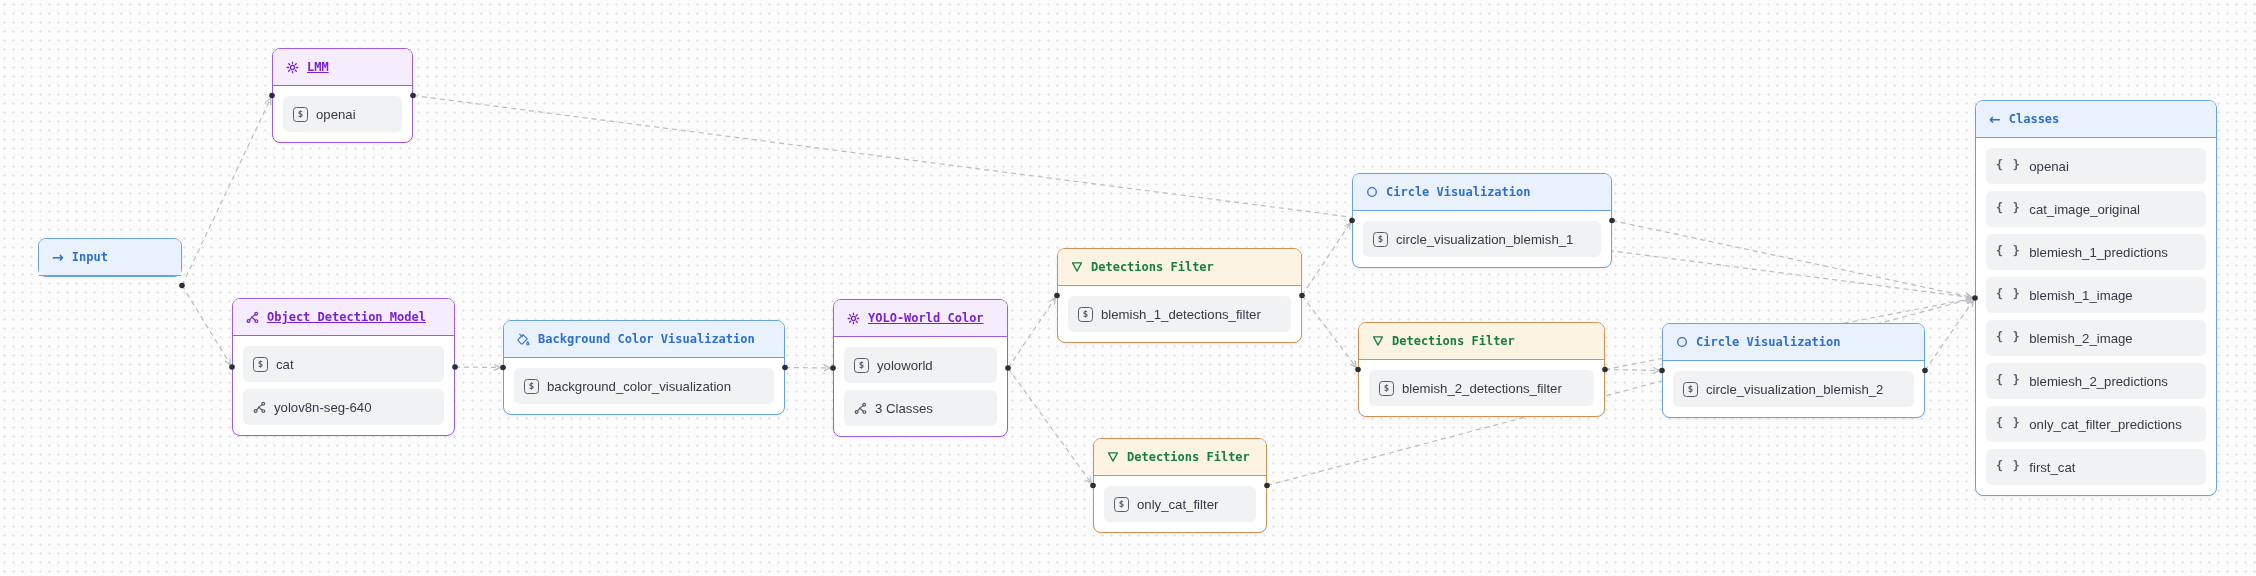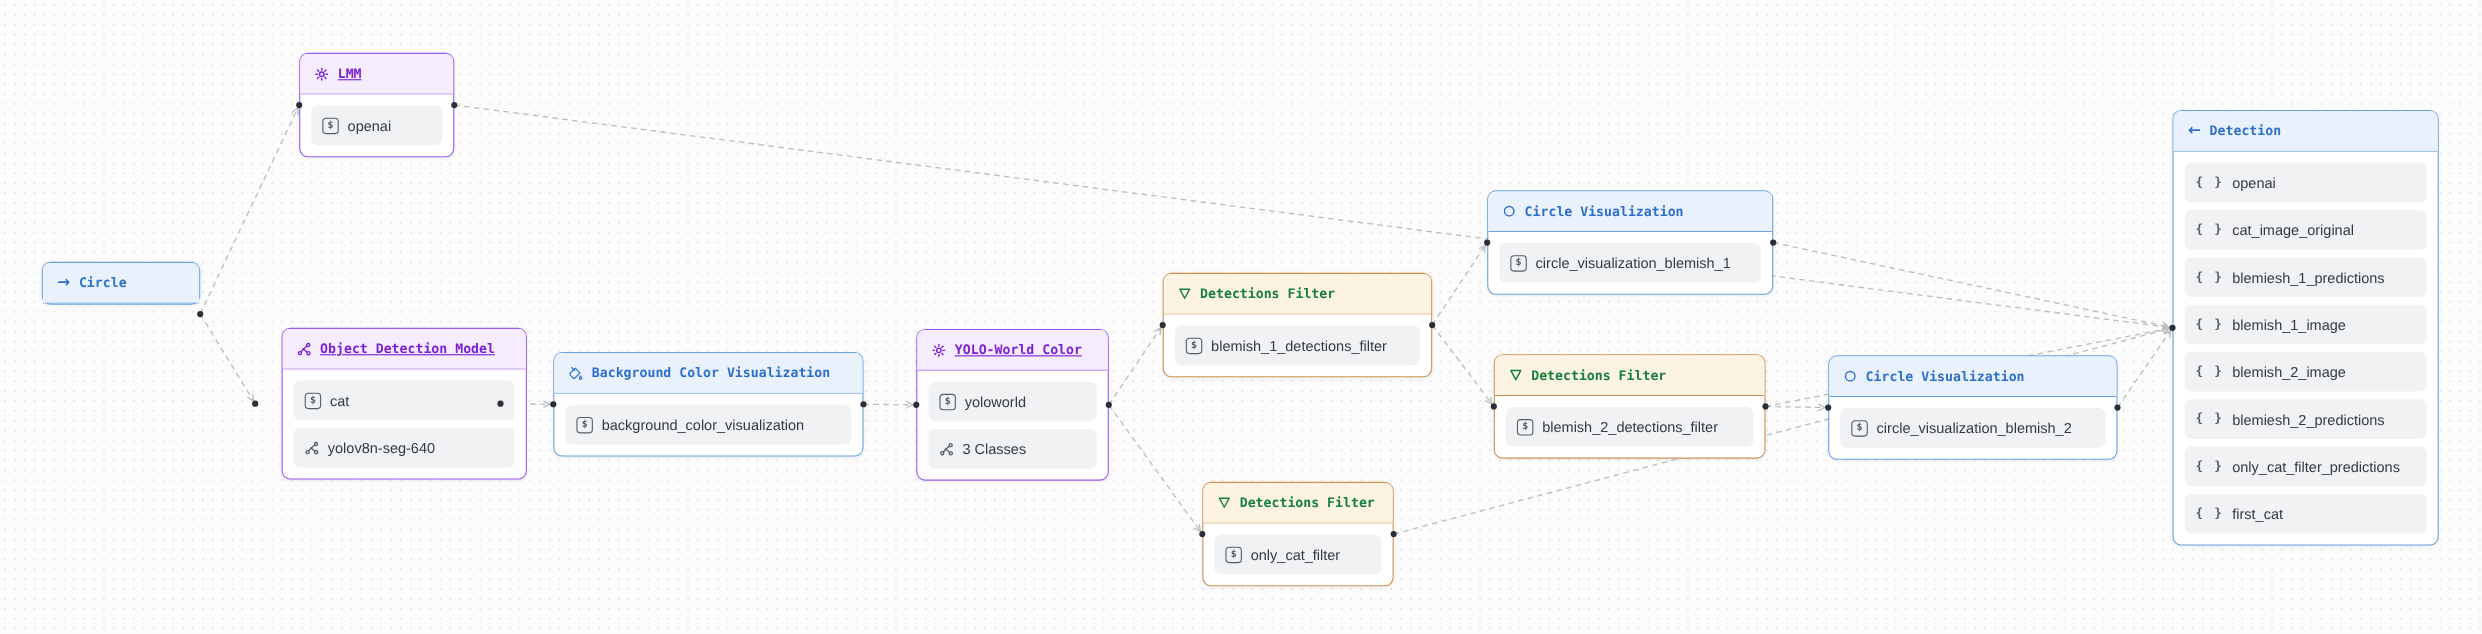--- a/index.html
+++ b/index.html
@@ -73,25 +73,25 @@
       <div class="item">
         <span class="icon-sq">$</span>
         <span>openai</span>
       </div>
     </div>
   </div>
 
   <div class="node blue" style="left:38px;top:238px;width:144px;">
     <div class="node-header">
       <span class="arrow-glyph">→</span>
-      <span>Circle</span>
-    </div>
-  </div>
-
-  <div class="node purple" style="left:232px;top:298px;width:223px;margin-left:24px;">
+      <span>Input</span>
+    </div>
+  </div>
+
+  <div class="node purple" style="left:232px;top:298px;width:223px;">
     <div class="node-header">
       <span class="hicon">
         <svg width="13" height="13" viewBox="0 0 14 14" fill="none" stroke="currentColor" stroke-width="1.3" stroke-linecap="round">
             <circle cx="2.8" cy="10.8" r="1.5"></circle>
             <circle cx="11" cy="2.9" r="1.5"></circle>
             <circle cx="11.2" cy="10.9" r="1.5"></circle>
             <circle cx="6.4" cy="6.8" r="1.1" fill="currentColor" stroke="none"></circle>
             <path d="M3.9 9.6 6 7.2M7.4 5.8 9.9 3.9M7.3 7.6 9.9 9.9"></path>
           </svg>
       </span>
@@ -247,21 +247,21 @@
       <div class="item">
         <span class="icon-sq">$</span>
         <span>only_cat_filter</span>
       </div>
     </div>
   </div>
 
   <div class="node blue" style="left:1975px;top:100px;width:242px;">
     <div class="node-header">
       <span class="arrow-glyph">←</span>
-      <span>Detection</span>
+      <span>Classes</span>
     </div>
     <div class="node-body">
       <div class="item">
         <span class="icon-braces">{ }</span>
         <span>openai</span>
       </div>
       <div class="item">
         <span class="icon-braces">{ }</span>
         <span>cat_image_original</span>
       </div>

